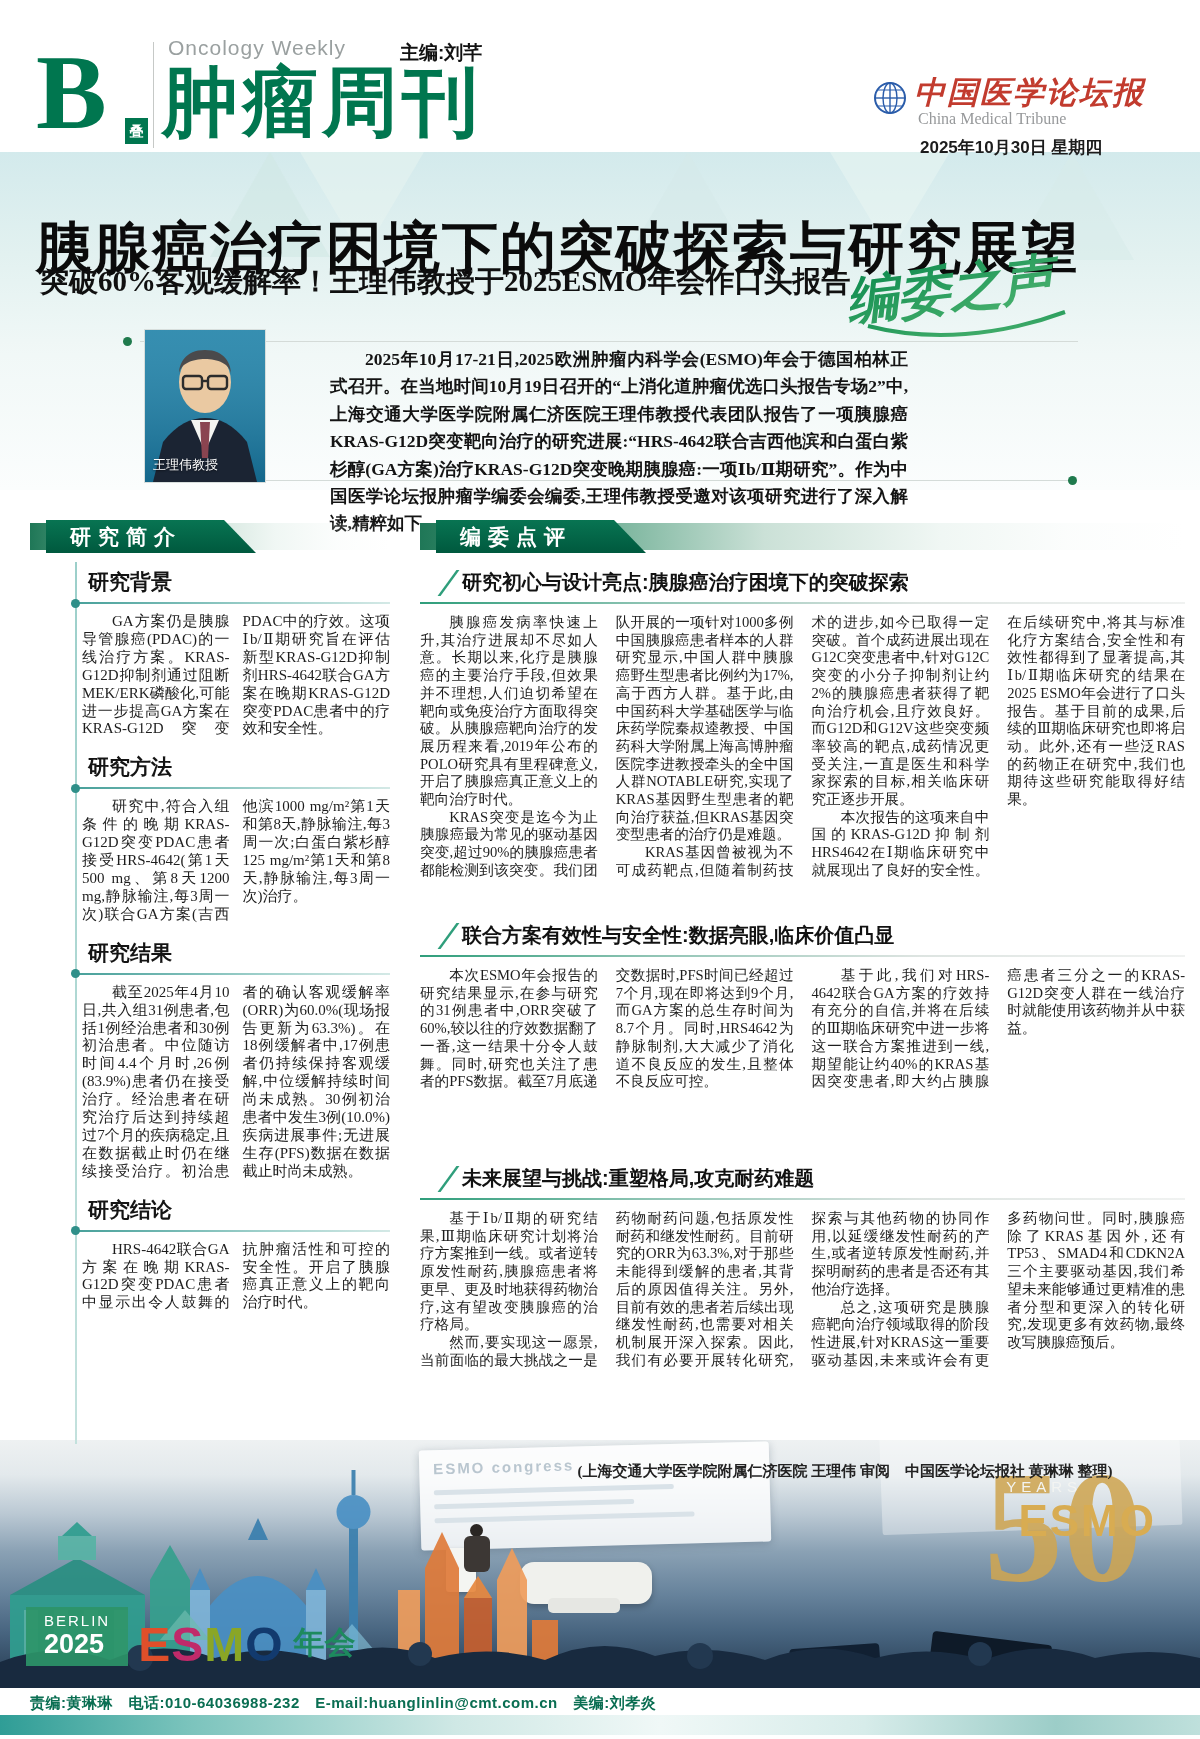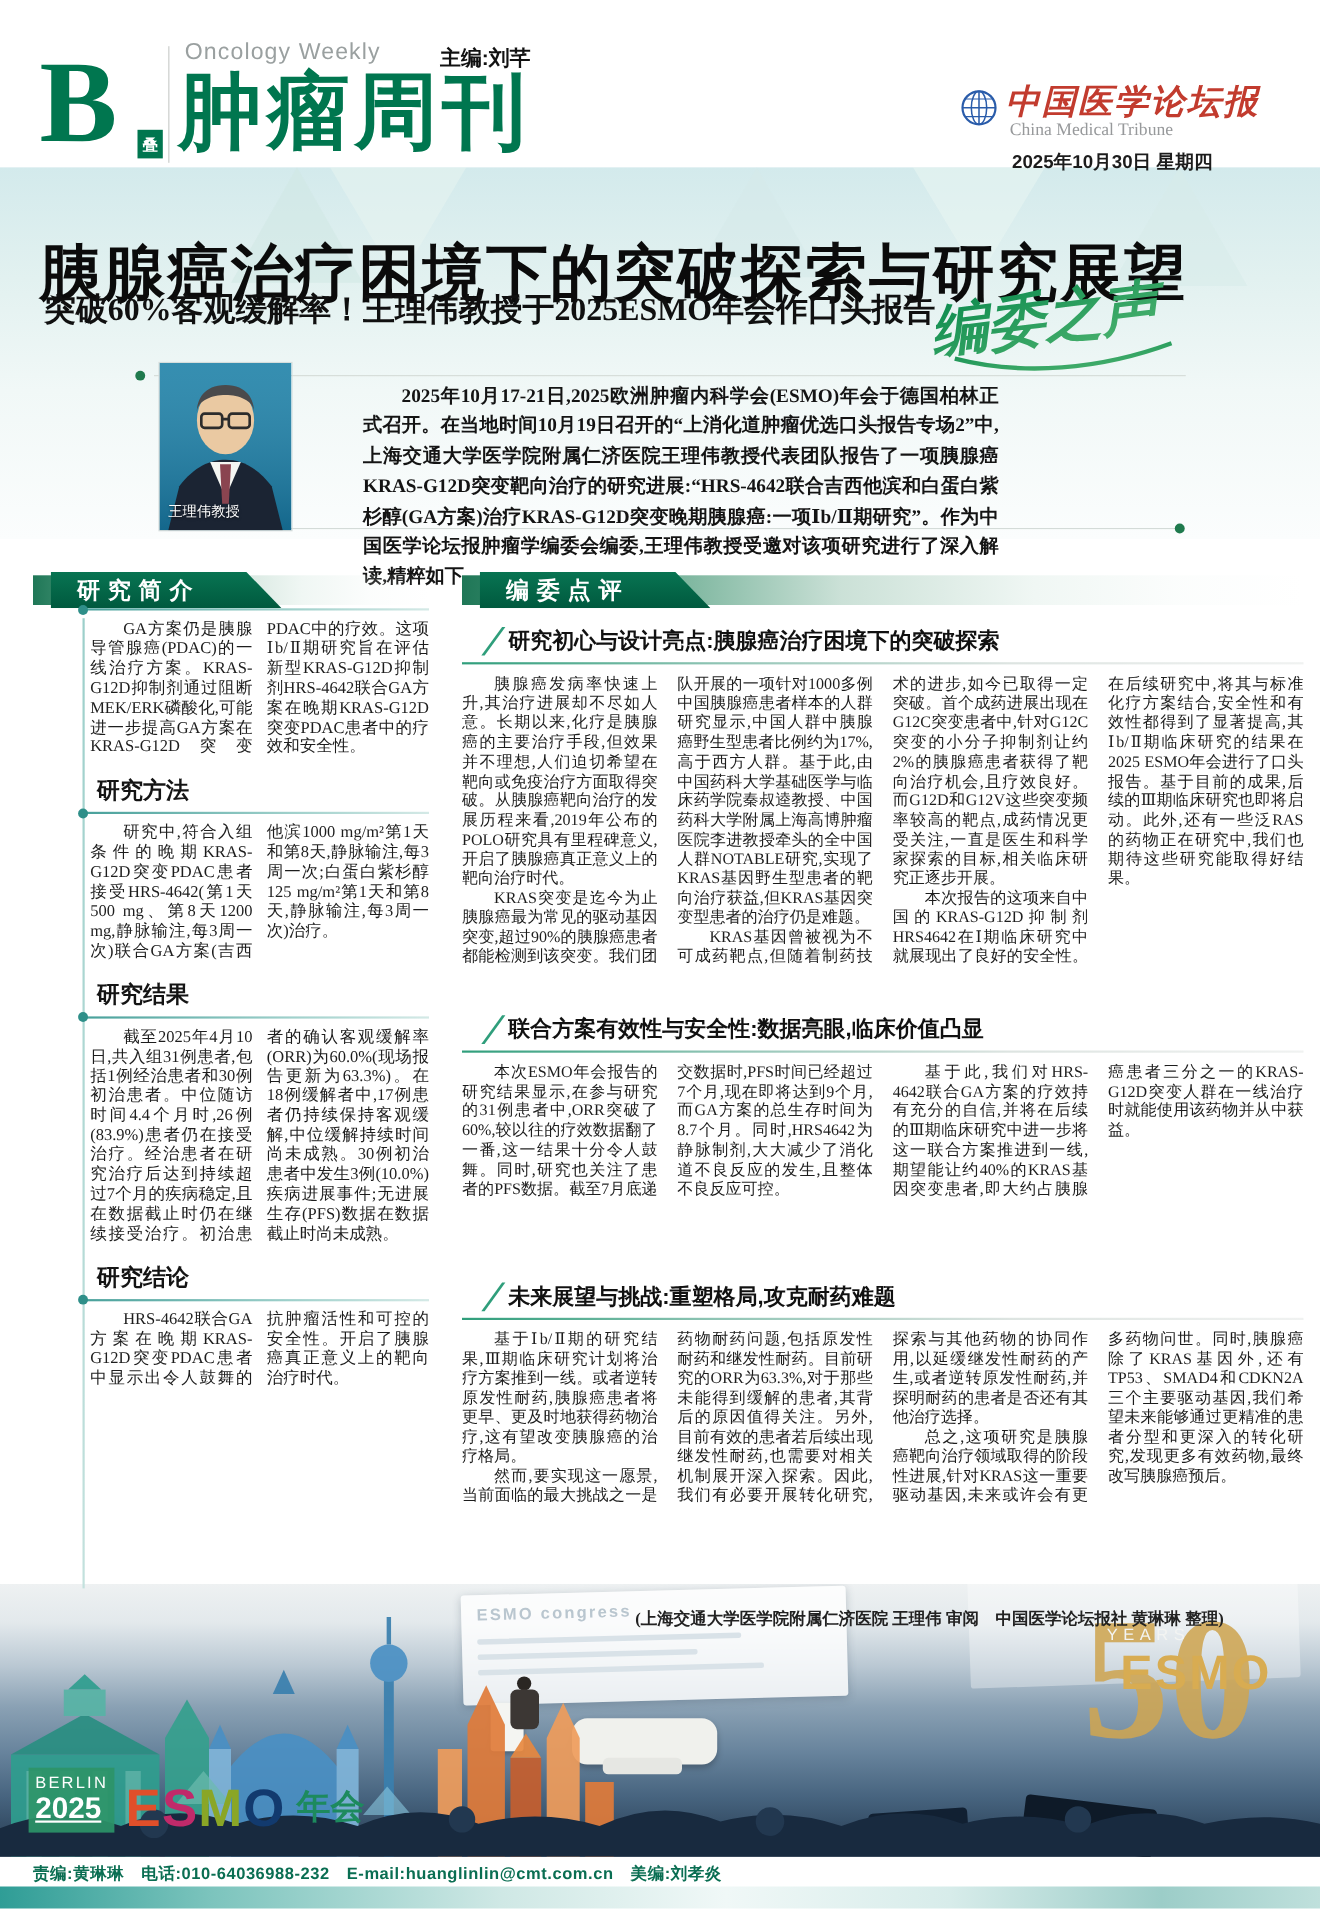--- a/index.html
+++ b/index.html
@@ -96,23 +96,23 @@
   .speaker-head{position:absolute;left:470px;top:84px;width:13px;height:13px;border-radius:50%;background:#2a2623;}
   .speaker-body{position:absolute;left:464px;top:96px;width:26px;height:36px;border-radius:6px;background:#3c3734;}
   .couch{position:absolute;left:520px;top:122px;width:132px;height:42px;background:#f0f1ed;border-radius:14px;box-shadow:0 3px 6px rgba(0,0,0,.25);}
   .coffee-table{position:absolute;left:548px;top:158px;width:72px;height:15px;background:#e6e7e3;border-radius:5px;}
   .gear1{position:absolute;right:150px;bottom:6px;width:120px;height:44px;background:#0e1a28;transform:rotate(7deg);border-radius:4px;}
   .gear2{position:absolute;right:320px;bottom:14px;width:90px;height:28px;background:#112032;transform:rotate(-4deg);border-radius:4px;}
   .gold-50{position:absolute;right:58px;top:8px;font:700 158px/1 "Liberation Serif",serif;color:rgba(206,165,82,.88);z-index:2;}
   .years-label{position:absolute;right:118px;top:38px;font:400 15px "Liberation Sans",sans-serif;color:#f3f4f2;letter-spacing:5px;z-index:3;}
   .gold-esmo{position:absolute;right:44px;top:56px;font:900 44px "Liberation Sans",sans-serif;color:#d8ac52;letter-spacing:2px;z-index:3;}
   .badge{position:absolute;left:26px;bottom:22px;display:flex;align-items:flex-end;gap:10px;z-index:4;}
-  .badge-city-box{background:rgba(44,148,104,.92);color:#fff;padding:5px 6px 6px;line-height:1.05;}
+  .badge-city-box{background:rgba(44,148,104,.92);color:#fff;padding:5px 18px 6px;line-height:1.05;}
   .badge-city{font:400 15px "Liberation Sans",sans-serif;letter-spacing:2px;display:block;}
-  .badge-year{font:700 27px "Liberation Sans",sans-serif;display:block;text-decoration:underline;}
+  .badge-year{font:700 27px "Liberation Sans",sans-serif;display:block;}
   .badge-esmo{font:900 48px/0.9 "Liberation Sans",sans-serif;letter-spacing:1px;}
   .badge-esmo .e{color:#e04f2a;} .badge-esmo .s{color:#c02a6a;} .badge-esmo .m{color:#8aa626;} .badge-esmo .o{color:#123a6e;}
   .badge-suffix{font:700 31px "Liberation Serif",serif;color:#1d8a5e;padding-bottom:2px;}
   .skyline{position:absolute;left:0;bottom:0;z-index:1;}
   .audience{position:absolute;left:0;bottom:0;z-index:3;}
 
   
   .footer-credits{position:absolute;left:30px;top:1694px;font:700 15px "Liberation Sans",sans-serif;color:#0a6e52;letter-spacing:.5px;z-index:5;}
   .footer-bar{position:absolute;left:0;top:1715px;width:1200px;height:20px;z-index:5;
     background:linear-gradient(90deg,#2f9d96 0%,#7cc4bd 16%,#cfe8e5 38%,#f0f8f7 55%,#d7ecea 72%,#9ccdc8 88%,#bfe0dc 100%);}
@@ -191,20 +191,21 @@
 
   <div class="study">
     <div class="banner">
       <div class="banner-tail"></div>
       <div class="banner-flag">
         <span>研究简介</span>
       </div>
     </div>
     <div class="study-vline"></div>
 
+    <h3 class="s-head">研究背景</h3>
     <div class="s-rule"></div>
     <div class="s-body">
       <p>GA方案仍是胰腺导管腺癌(PDAC)的一线治疗方案。KRAS-G12D抑制剂通过阻断MEK/ERK磷酸化,可能进一步提高GA方案在KRAS-G12D突变PDAC中的疗效。这项Ⅰb/Ⅱ期研究旨在评估新型KRAS-G12D抑制剂HRS-4642联合GA方案在晚期KRAS-G12D突变PDAC患者中的疗效和安全性。</p>
     </div>
 
     <h3 class="s-head">研究方法</h3>
     <div class="s-rule"></div>
     <div class="s-body">
       <p>研究中,符合入组条件的晚期KRAS-G12D突变PDAC患者接受HRS-4642(第1天500 mg、第8天1200 mg,静脉输注,每3周一次)联合GA方案(吉西他滨1000 mg/m²第1天和第8天,静脉输注,每3周一次;白蛋白紫杉醇125 mg/m²第1天和第8天,静脉输注,每3周一次)治疗。</p>
     </div>

